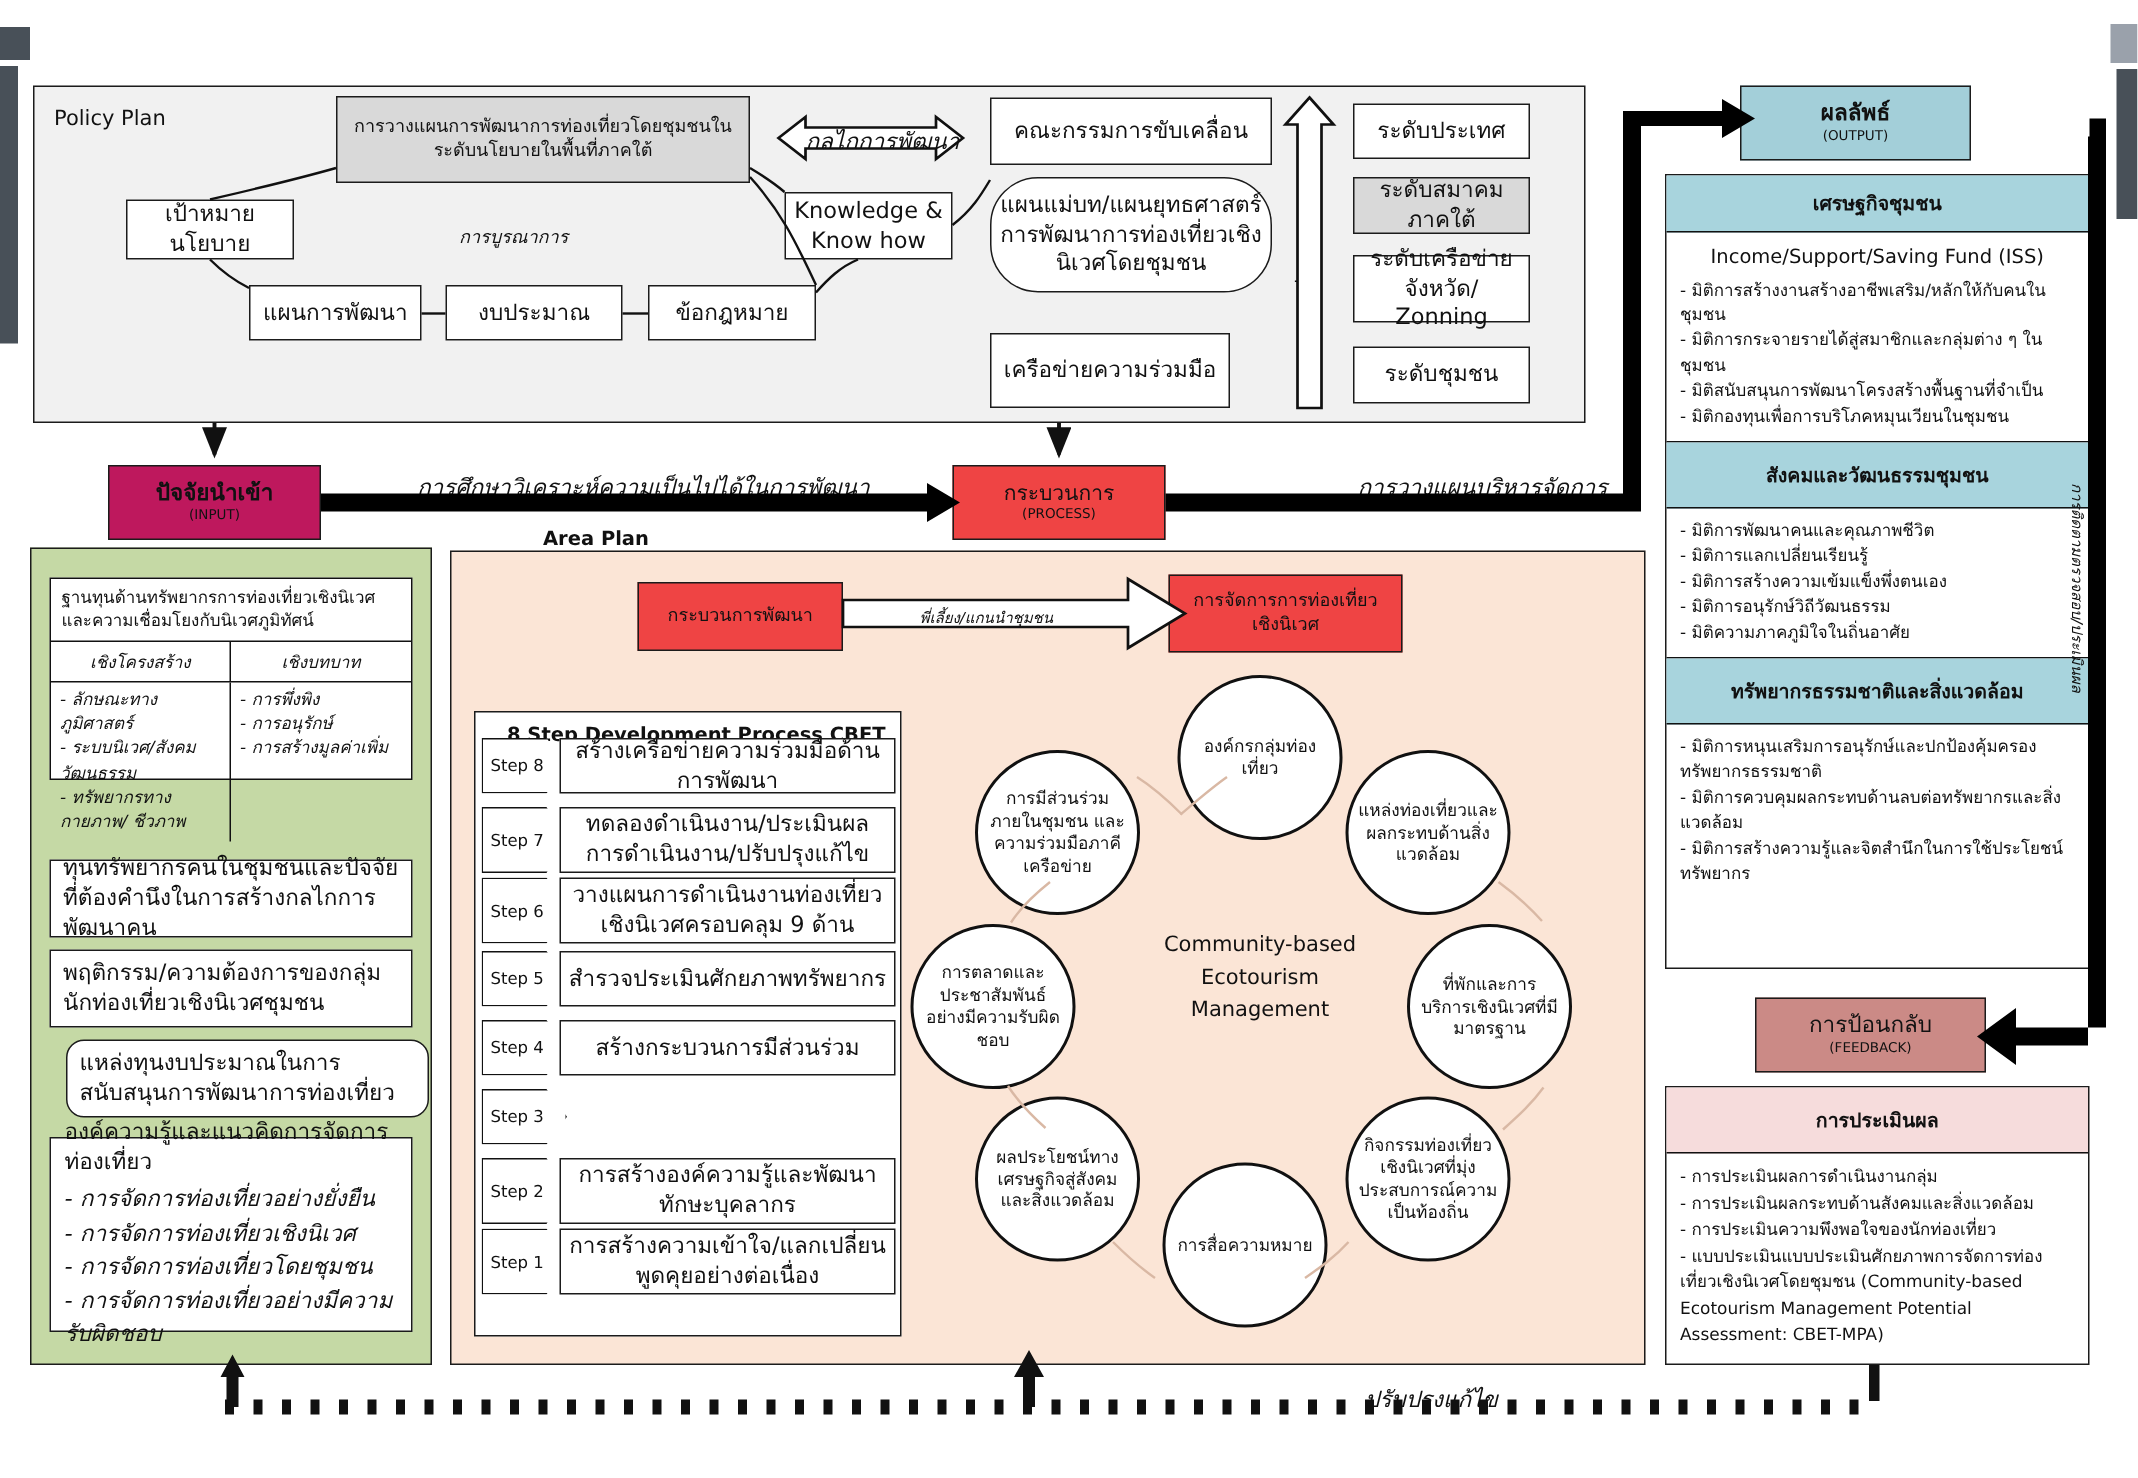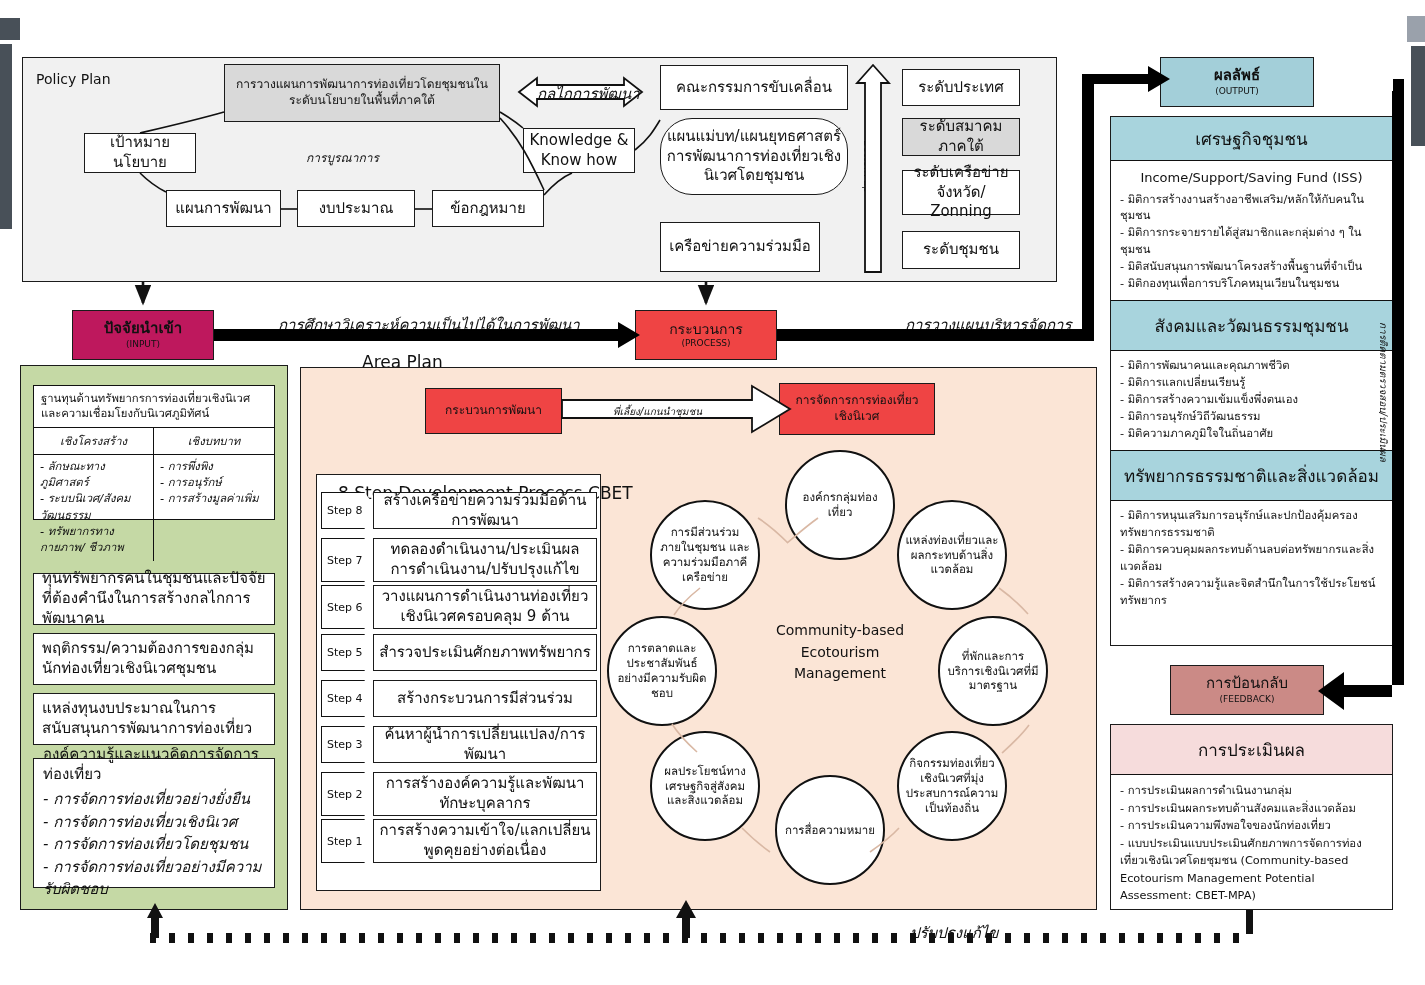--- a/index.html
+++ b/index.html
@@ -35,21 +35,21 @@
   .lbl { position:absolute; }
 
   .it { font-style:italic; }
   .ctr { text-align:center; }
 
   
   .f9  { font-size:9px; }
   .f10 { font-size:10px; }
   .f11 { font-size:15px; }
   .f12 { font-size:12px; }
-  .f13 { font-size:17px; }
+  .f13 { font-size:13px;font-weight:bold; }
   .f14 { font-size:14px; }
   .f15 { font-size:15px; }
 
   
   .circ {
     position:absolute;
     border:2.2px solid #111;
     border-radius:50%;
     background:#fff;
     display:flex; align-items:center; justify-content:center;
@@ -165,21 +165,21 @@
       <div class="tcell it" style="width:50%;line-height:1.45;">
         <div>- การพึ่งพิง</div>
         <div>- การอนุรักษ์</div>
         <div>- การสร้างมูลค่าเพิ่ม</div>
       </div>
     </div>
   </div>
 
   <div class="bx f11" style="left:33px;top:573px;width:242px;height:52px;justify-content:flex-start;text-align:left;padding:6px 8px;">ทุนทรัพยากรคนในชุมชนและปัจจัยที่ต้องคำนึงในการสร้างกลไกการพัฒนาคน</div>
   <div class="bx f11" style="left:33px;top:633px;width:242px;height:52px;justify-content:flex-start;text-align:left;padding:6px 8px;">พฤติกรรม/ความต้องการของกลุ่มนักท่องเที่ยวเชิงนิเวศชุมชน</div>
-  <div class="bx f11" style="left:33px;top:693px;width:242px;height:52px;justify-content:flex-start;text-align:left;padding:6px 8px;">แหล่งทุนงบประมาณในการสนับสนุนการพัฒนาการท่องเที่ยว</div>
+  <div class="bx f11" style="left:44px;top:693px;width:242px;height:52px;justify-content:flex-start;text-align:left;padding:6px 8px;border-radius:12px;">แหล่งทุนงบประมาณในการสนับสนุนการพัฒนาการท่องเที่ยว</div>
 
   <div class="bx" style="left:33px;top:758px;width:242px;height:130px;flex-direction:column;align-items:flex-start;justify-content:center;text-align:left;padding:8px 9px;">
     <div class="f11" style="margin-bottom:3px;">องค์ความรู้และแนวคิดการจัดการท่องเที่ยว</div>
     <div class="f11 it" style="line-height:1.5;">
       <div>- การจัดการท่องเที่ยวอย่างยั่งยืน</div>
       <div>- การจัดการท่องเที่ยวเชิงนิเวศ</div>
       <div>- การจัดการท่องเที่ยวโดยชุมชน</div>
       <div>- การจัดการท่องเที่ยวอย่างมีความรับผิดชอบ</div>
     </div>
   </div>
@@ -214,21 +214,20 @@
   <div class="chev" style="left:321px;top:585px;width:57px;height:44px;">Step 6</div>
   <div class="bx f11" style="left:373px;top:585px;width:224px;height:44px;">วางแผนการดำเนินงานท่องเที่ยวเชิงนิเวศครอบคลุม 9 ด้าน</div>
 
   <div class="chev" style="left:321px;top:634px;width:57px;height:37px;">Step 5</div>
   <div class="bx f11" style="left:373px;top:634px;width:224px;height:37px;">สำรวจประเมินศักยภาพทรัพยากร</div>
 
   <div class="chev" style="left:321px;top:680px;width:57px;height:37px;">Step 4</div>
   <div class="bx f11" style="left:373px;top:680px;width:224px;height:37px;">สร้างกระบวนการมีส่วนร่วม</div>
 
   <div class="chev" style="left:321px;top:726px;width:57px;height:37px;">Step 3</div>
-  <div class="bx f11" style="left:373px;top:726px;width:224px;height:37px;">ค้นหาผู้นำการเปลี่ยนแปลง/การพัฒนา</div>
 
   <div class="chev" style="left:321px;top:772px;width:57px;height:44px;">Step 2</div>
   <div class="bx f11" style="left:373px;top:772px;width:224px;height:44px;">การสร้างองค์ความรู้และพัฒนาทักษะบุคลากร</div>
 
   <div class="chev" style="left:321px;top:819px;width:57px;height:44px;">Step 1</div>
   <div class="bx f11" style="left:373px;top:819px;width:224px;height:44px;">การสร้างความเข้าใจ/แลกเปลี่ยนพูดคุยอย่างต่อเนื่อง</div>
 
   <div class="lbl ctr" style="left:740px;top:620px;width:200px;font-size:14px;line-height:1.55;">
     <div>Community-based</div>
     <div>Ecotourism</div>

